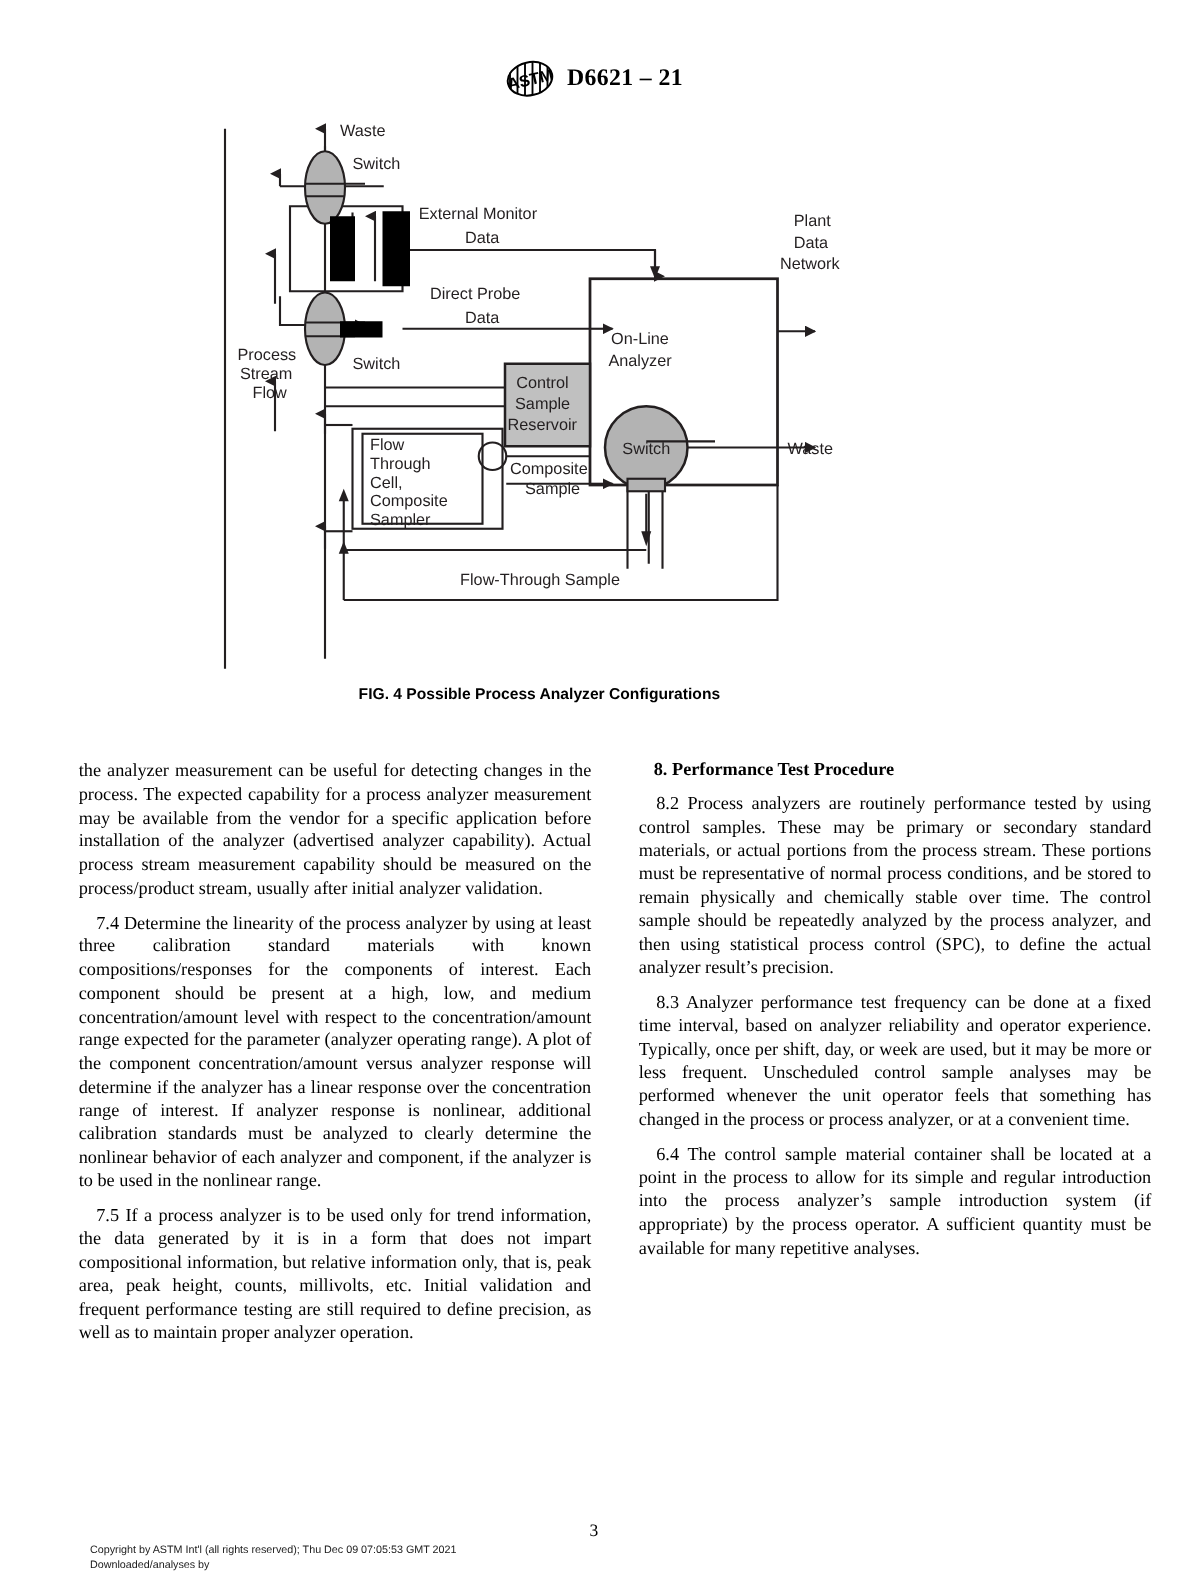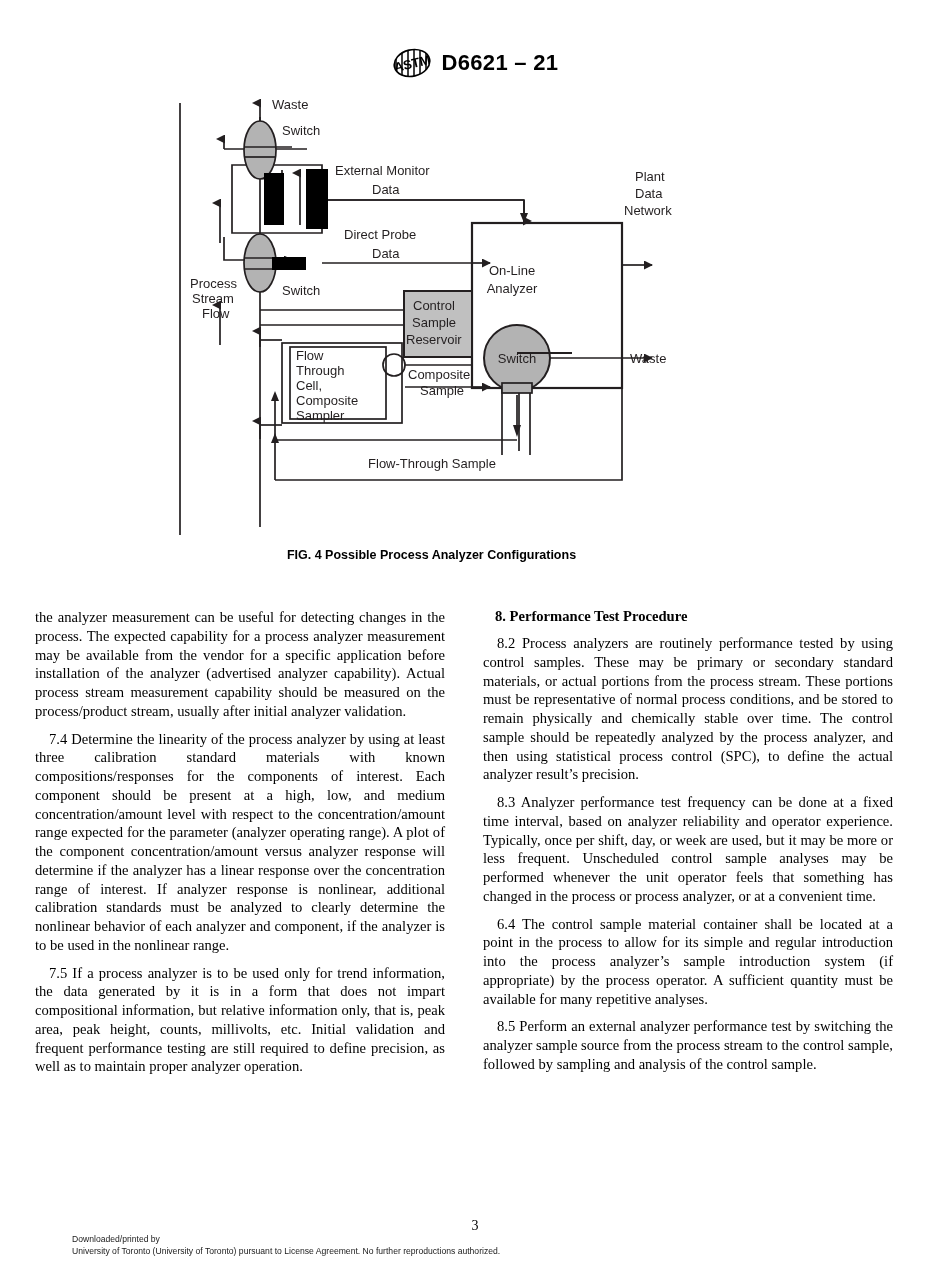--- a/index.html
+++ b/index.html
@@ -22,23 +22,23 @@
     top: 48px;
     left: 0;
     width: 950px;
     display: flex;
     align-items: center;
     justify-content: center;
     gap: 10px;
   }
   .astm-logo { width: 40px; height: 30px; display: block; }
   .std-designation {
-    font-family: Liberation Sans, sans-serif;
+    font-family: Liberation Serif, serif;
     font-weight: bold;
-    font-size: 22px;
+    font-size: 19px;
     letter-spacing: 0.3px;
   }
 
   
   .figure-wrap {
     position: absolute;
     top: 95px;
     left: 0;
     width: 863px;
   }
@@ -48,21 +48,21 @@
     font-family: "Liberation Sans", sans-serif;
     font-weight: bold;
     font-size: 12.5px;
     margin-top: 8px;
   }
 
   
   .columns {
     position: absolute;
     top: 608px;
-    left: 35px;
+    left: 63px;
     width: 858px;
     display: flex;
     gap: 38px;
   }
   .col { width: 410px; }
   .sec-heading {
     font-family: "Liberation Serif", serif;
     font-weight: bold;
     font-size: 14.6px;
     margin: 0 0 9px 12px;
@@ -285,22 +285,21 @@
 
     <p class="para indent">7.5 If a process analyzer is to be used only for trend information, the data generated by it is in a form that does not impart compositional information, but relative information only, that is, peak area, peak height, counts, millivolts, etc. Initial validation and frequent performance testing are still required to define precision, as well as to maintain proper analyzer operation.</p>
   </div>
 
   <div class="col">
     <h2 class="sec-heading">8.  Performance Test Procedure</h2>
 
     <p class="para indent">8.2 Process analyzers are routinely performance tested by using control samples. These may be primary or secondary standard materials, or actual portions from the process stream. These portions must be representative of normal process conditions, and be stored to remain physically and chemically stable over time. The control sample should be repeatedly analyzed by the process analyzer, and then using statistical process control (SPC), to define the actual analyzer result’s precision.</p>
     <p class="para indent">8.3 Analyzer performance test frequency can be done at a fixed time interval, based on analyzer reliability and operator experience. Typically, once per shift, day, or week are used, but it may be more or less frequent. Unscheduled control sample analyses may be performed whenever the unit operator feels that something has changed in the process or process analyzer, or at a convenient time.</p>
     <p class="para indent">6.4 The control sample material container shall be located at a point in the process to allow for its simple and regular introduction into the process analyzer’s sample introduction system (if appropriate) by the process operator. A sufficient quantity must be available for many repetitive analyses.</p>
-    <p class="para indent">8.5 Perform an external analyzer performance test by switching the analyzer sample source from the process stream to the control sample, followed by sampling and analysis of the control sample.</p>
   </div>
 </div>
 
 <div class="page-number">3</div>
 
 <div class="footer-block">
-  <div>Downloaded/printed by</div>
-  <div>University of Toronto (University of Toronto) pursuant to License Agreement. No further reproductions authorized.</div>
+  <div>Copyright by ASTM Int'l (all rights reserved); Thu Dec 09 07:05:53 GMT 2021</div>
+  <div>Downloaded/analyses by</div>
 </div>
 
 </body></html>

